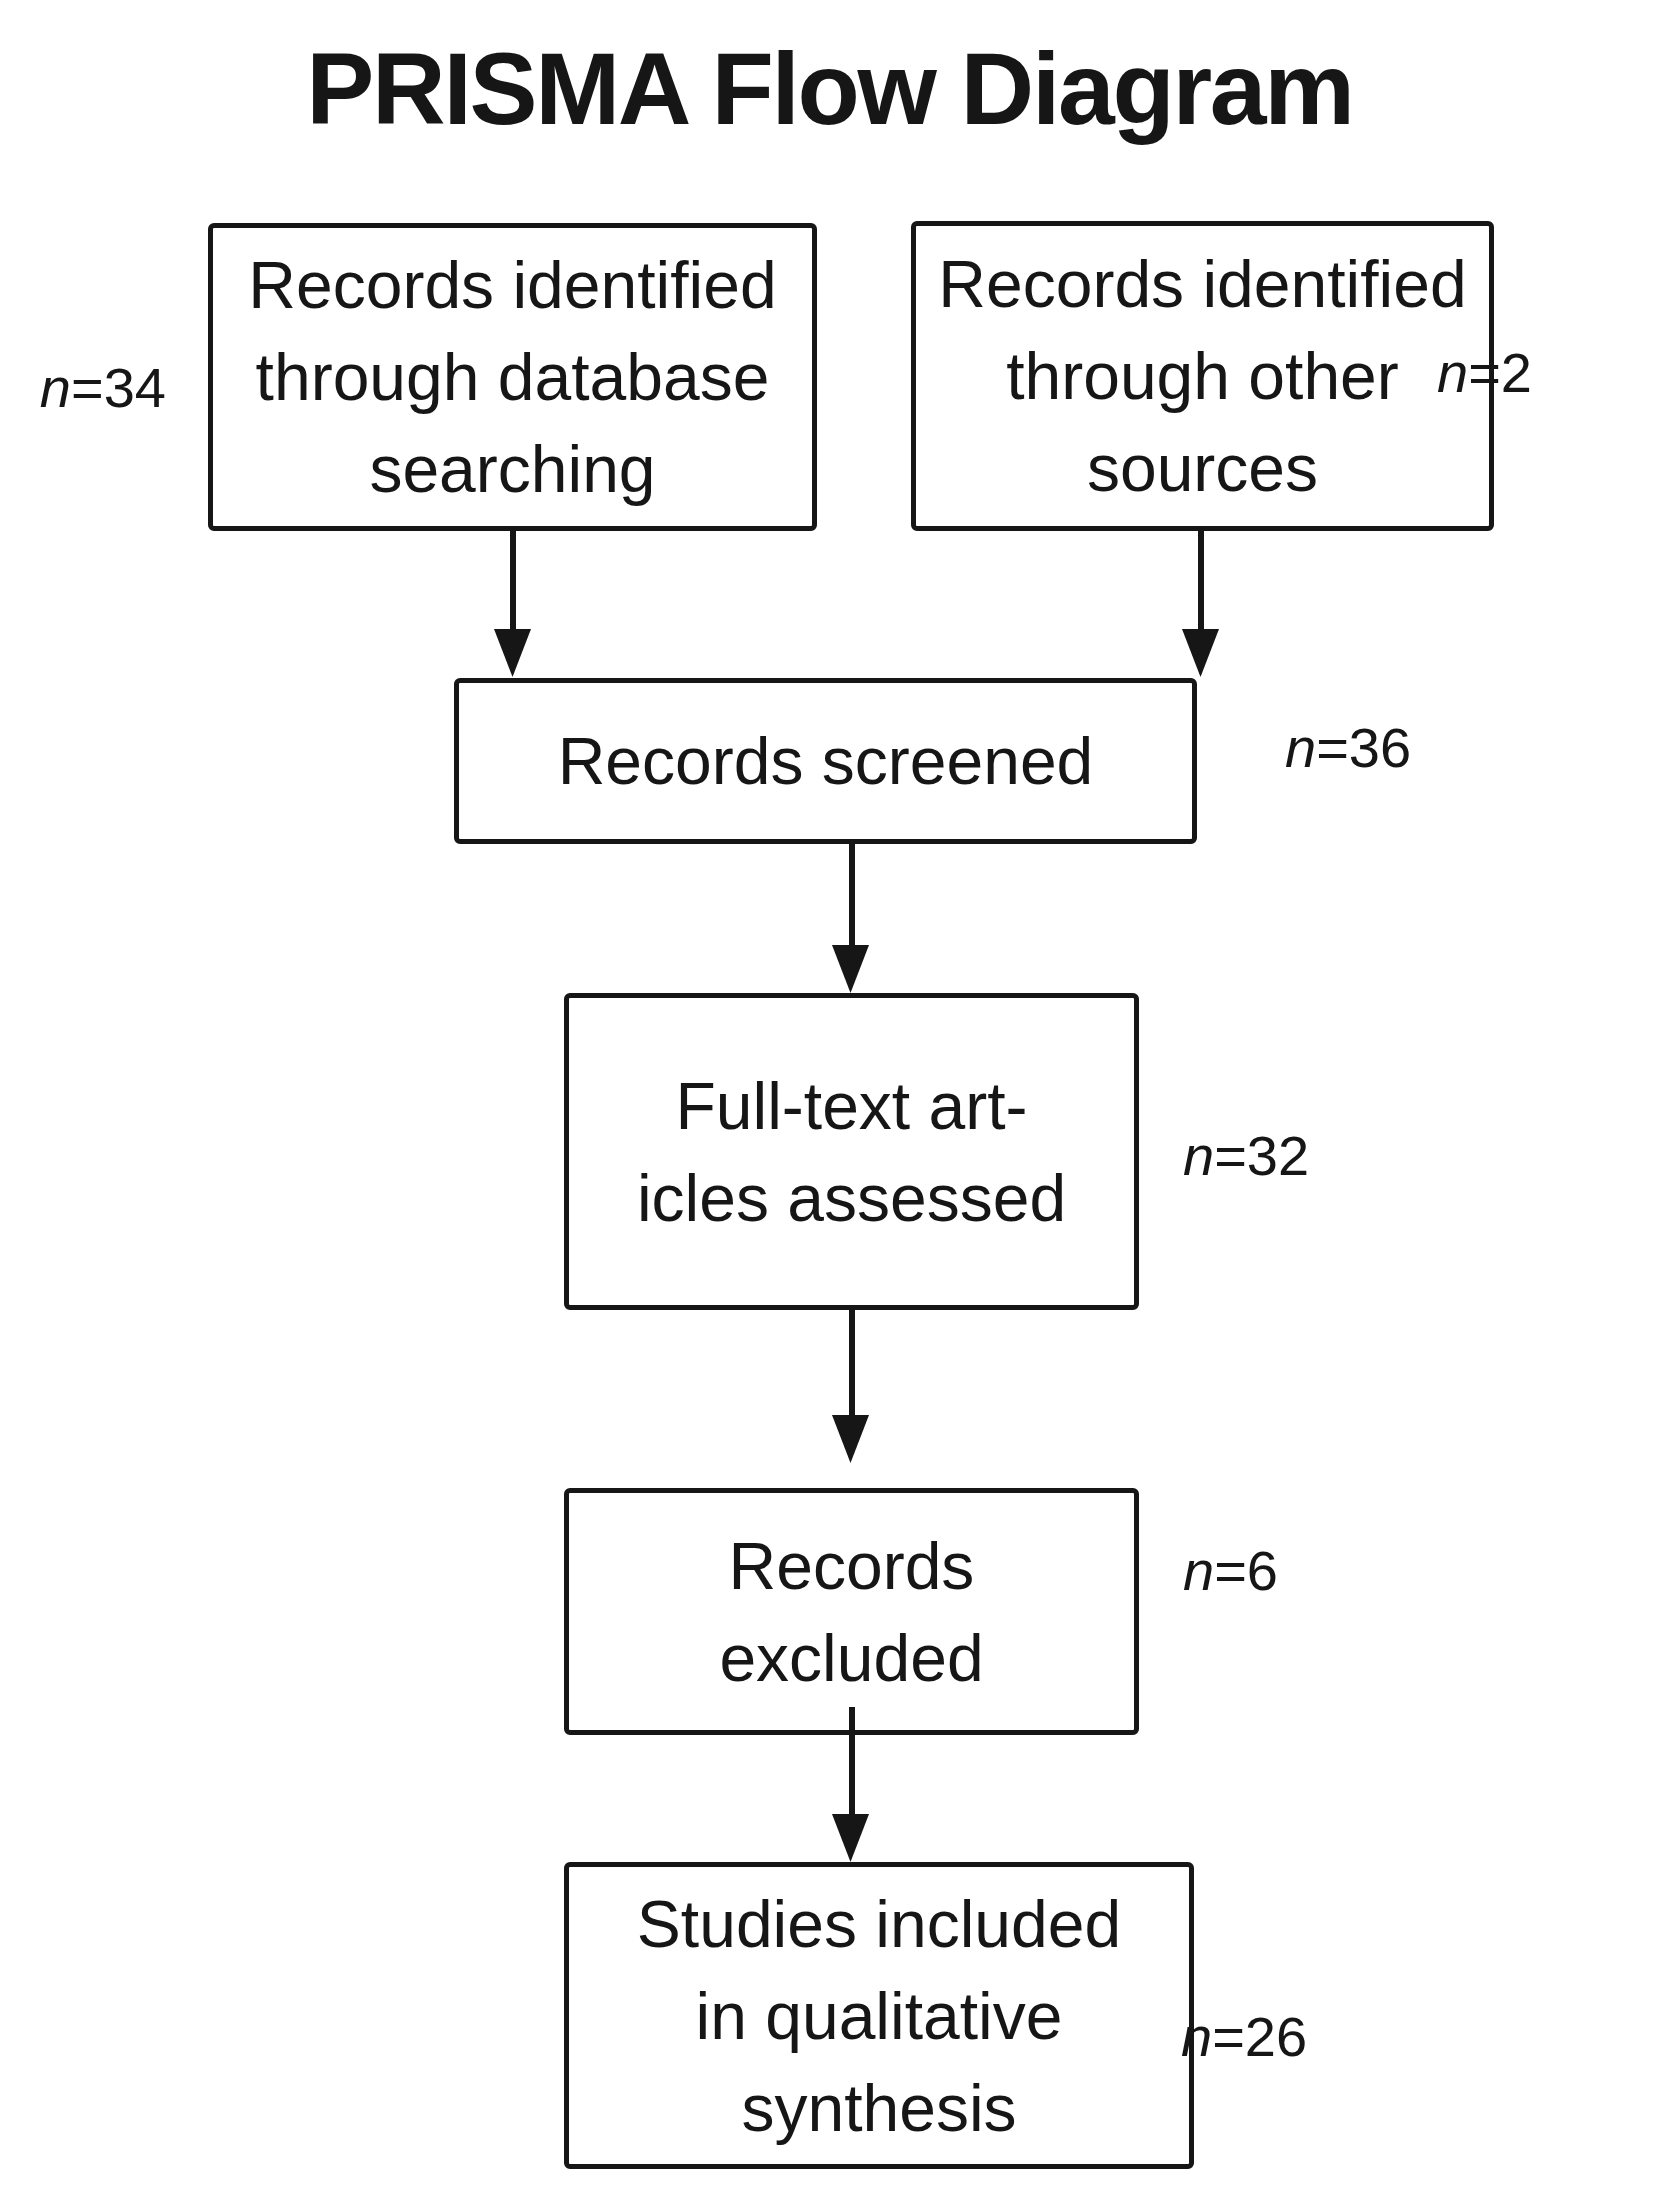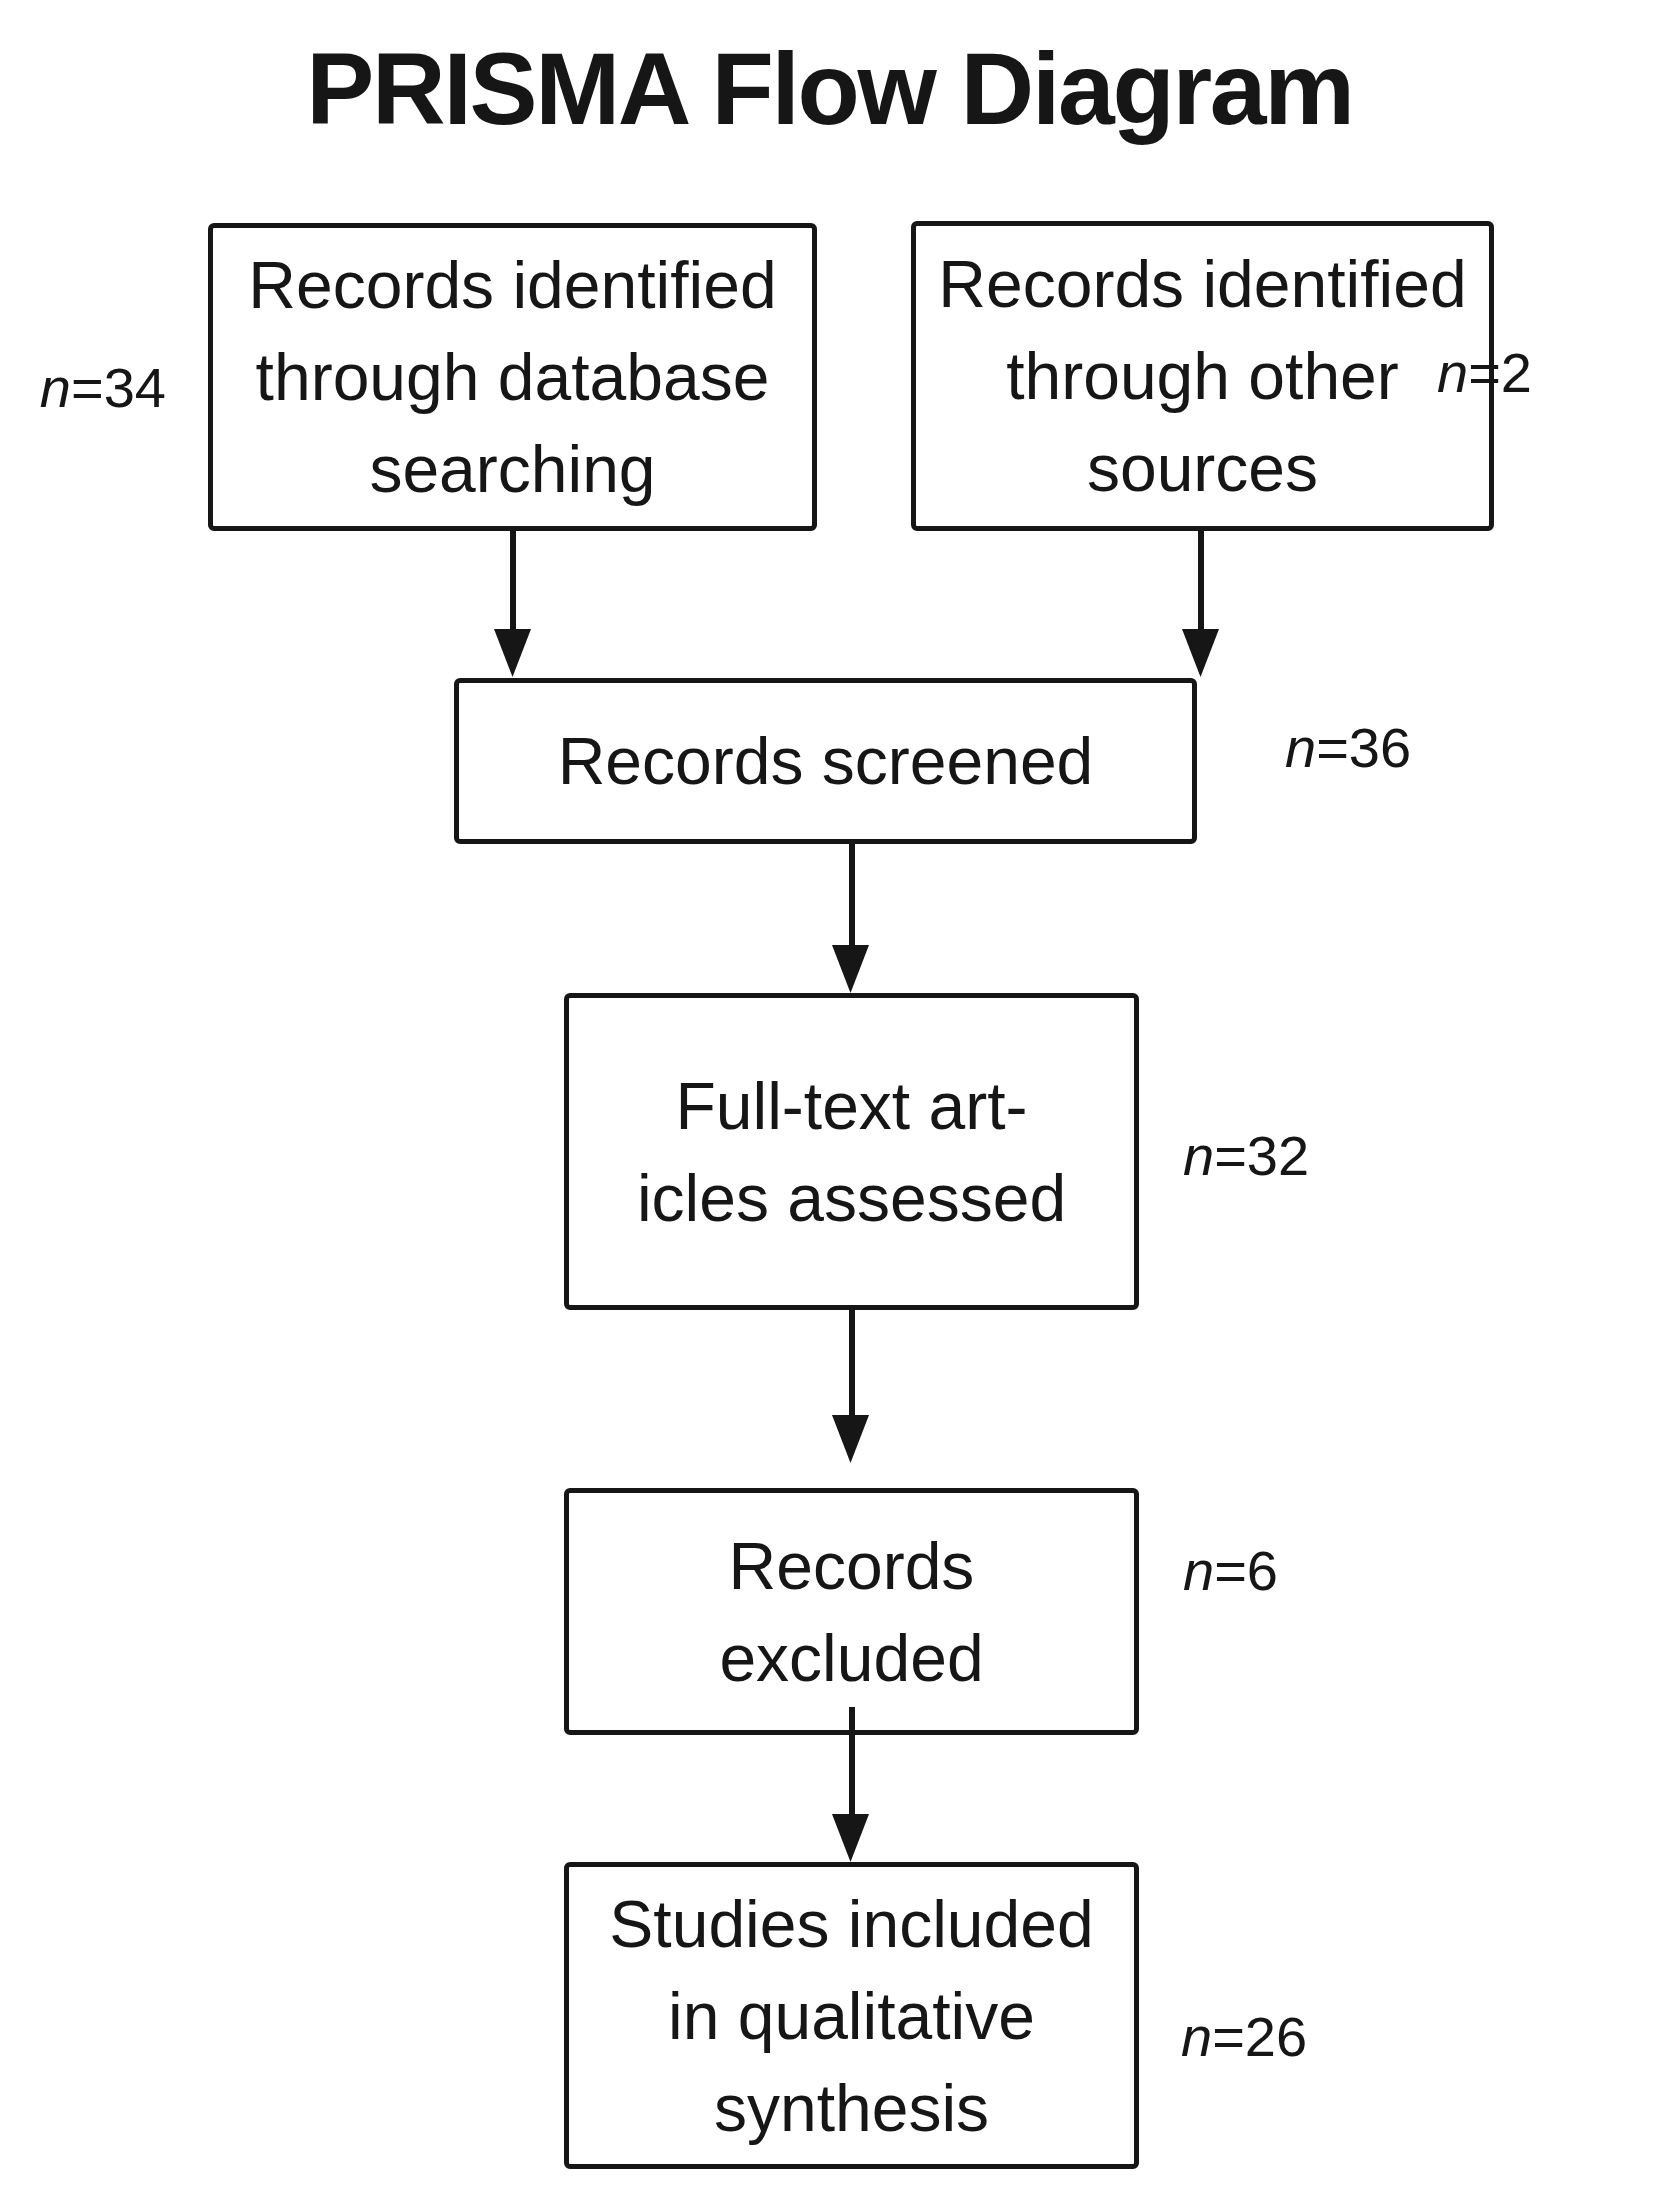--- a/index.html
+++ b/index.html
@@ -133,21 +133,21 @@
   </div>
   <div class="count" style="left:1183px; top:1524px;">
     <i>n</i><span>=6</span>
   </div>
 
   <div class="stem" style="left:849px; top:1707px; height:109px;"></div>
   <svg class="head" style="left:832px; top:1814px;" width="37" height="48" viewBox="0 0 48 62">
       <polygon points="0,0 48,0 24,62"></polygon>
     </svg>
 
-  <div class="box" style="left:564px; top:1862px; width:575px; height:307px;">
+  <div class="box" style="left:564px; top:1862px; width:630px; height:307px;">
     <div class="box-text">
       <span class="line">Studies included</span>
       <span class="line">in qualitative</span>
       <span class="line">synthesis</span>
     </div>
   </div>
   <div class="count" style="left:1181px; top:1990px;">
     <i>n</i><span>=26</span>
   </div>
 

